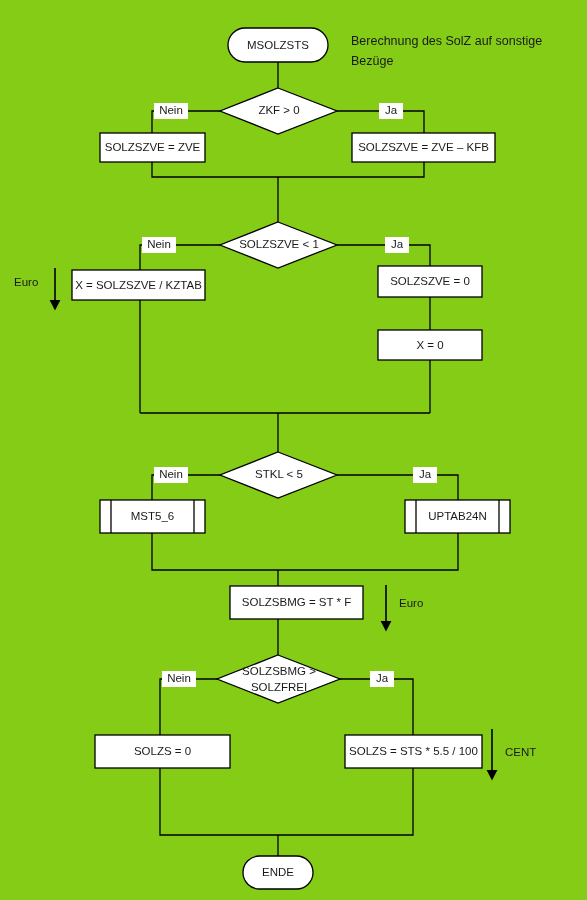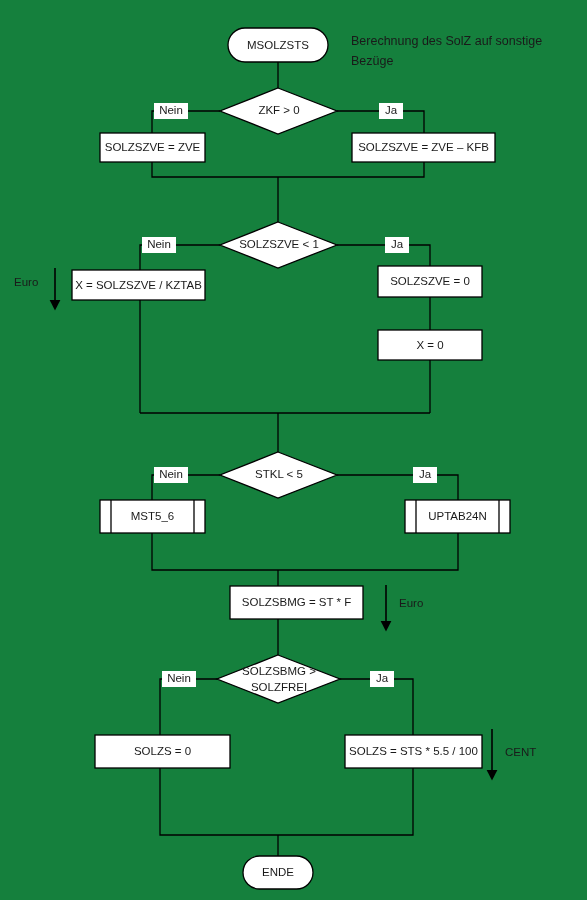--- a/index.html
+++ b/index.html
@@ -5,21 +5,21 @@
 <style>
   html,body{margin:0;padding:0;background:#ffffff;}
   body{
     font-family:"Liberation Sans","DejaVu Sans",sans-serif;
     color:#1a1a1a;
   }
   #canvas{
     position:relative;
     width:587px;
     height:900px;
-    background:#15803d;
+    background:#84cc16;
     overflow:hidden;
   }
   svg#flow{
     position:absolute;
     left:0; top:0;
     width:587px;
     height:900px;
   }
   .shape-stroke{ fill:#ffffff; stroke:#000000; stroke-width:1.3; }
   .conn{ stroke:#000000; stroke-width:1.3; fill:none; }

